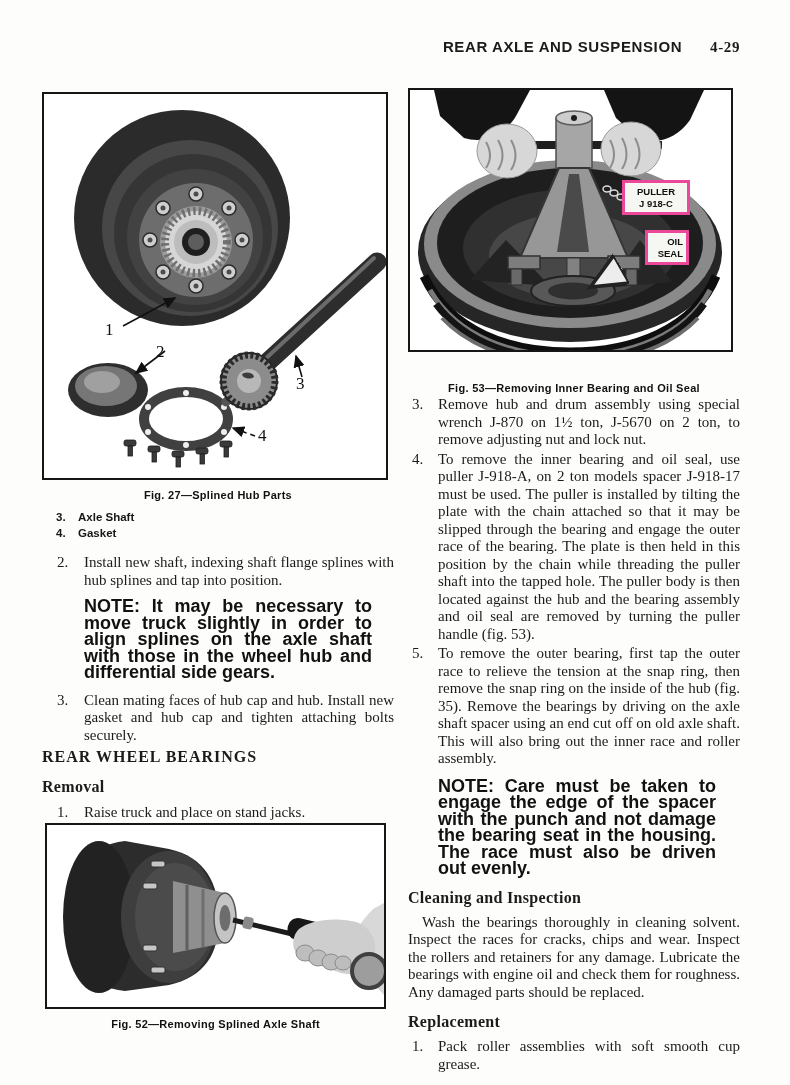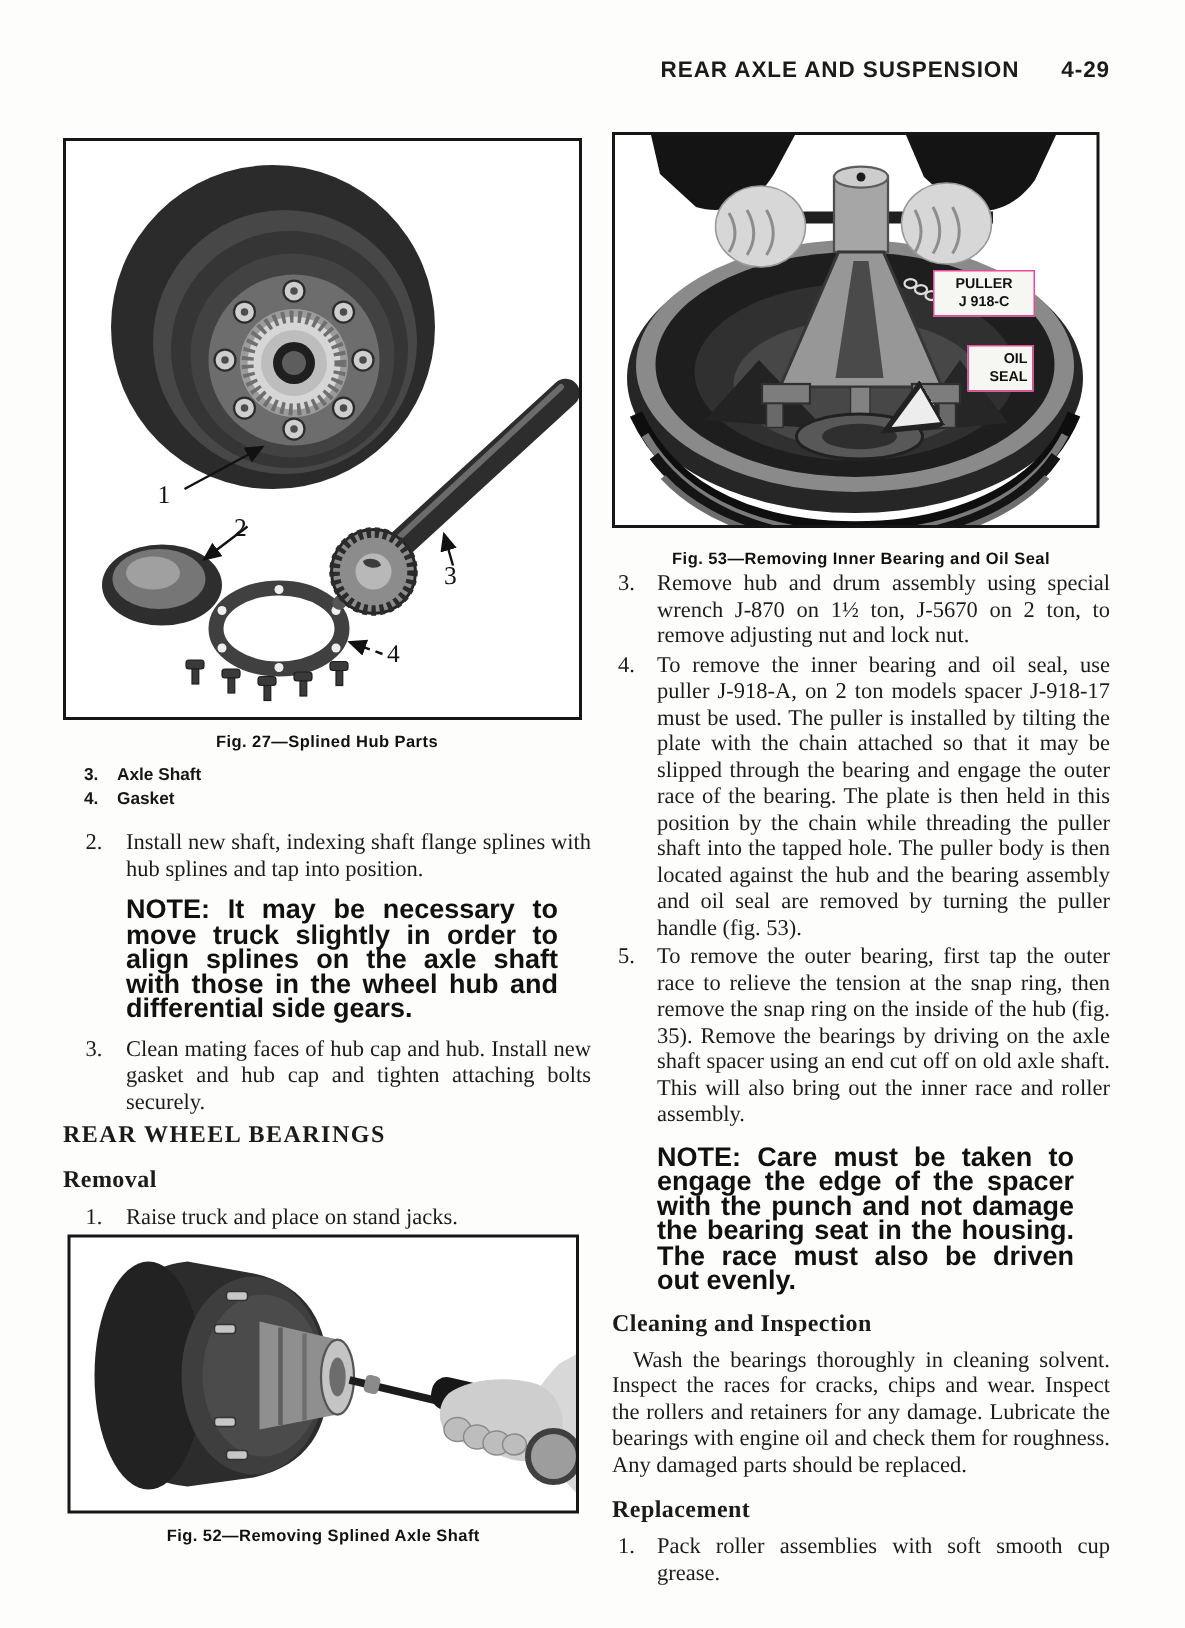--- a/index.html
+++ b/index.html
@@ -10,37 +10,37 @@
     font-family:"Liberation Serif", serif;
     overflow:hidden;
   }
   .header {
     position:absolute; top:38px; left:0; right:50px;
     text-align:right;
     font-family:"Liberation Sans", sans-serif;
     font-weight:bold; font-size:15px; letter-spacing:0.6px;
     white-space:nowrap;
   }
-  .header .pagenum { margin-left:28px; }
+  .header .pagenum { margin-left:28px;font-family:Liberation Serif, serif; }
 
   .col-left  { position:absolute; left:42px;  top:92px; width:352px; }
   .col-right { position:absolute; left:408px; top:88px; width:332px; }
 
   .figure { position:relative; border:2px solid #161616; background:#ffffff; overflow:hidden; }
   #fig51 { width:346px; height:388px; }
   #fig52 { position:absolute; left:45px; top:823px; width:341px; height:186px; }
   #fig53 { width:325px; height:264px; }
   .figure svg { display:block; width:100%; height:100%; }
 
   .fig-caption {
     font-family:"Liberation Sans", sans-serif; font-weight:bold;
     font-size:11px; letter-spacing:0.3px; text-align:center; color:#111;
   }
   .cap51 { margin-top:9px; }
-  .cap53 { margin-top:15px; }
+  .cap53 { margin-top:30px; }
   #cap52 { position:absolute; left:45px; top:1018px; width:341px; }
 
   .parts {
     display:flex; margin-top:10px; padding-left:14px;
     font-family:"Liberation Sans", sans-serif; font-weight:bold;
     font-size:11.5px; color:#161616;
   }
   .pcol1 { width:162px; }
   .prow { margin-bottom:4px; }
   .pnum { display:inline-block; width:22px; }
@@ -63,21 +63,21 @@
 
   .h-section { font-size:16px; font-weight:bold; letter-spacing:1px; margin-top:4px; }
   .h-sub     { font-size:16px; font-weight:bold; margin-top:12px; letter-spacing:0.3px; }
   .para      { font-size:15px; line-height:17.5px; text-align:justify; margin-top:7px; text-indent:14px; }
 
   .callout-num {
     position:absolute; font-family:"Liberation Serif", serif;
     font-size:17px; color:#111;
   }
   .fig-label {
-    position:absolute; background:#f6f6f2; border:1px solid #ec4899;
+    position:absolute; background:#f6f6f2; border:3px solid #ec4899;
     font-family:"Liberation Sans", sans-serif; font-weight:bold;
     font-size:9.5px; line-height:11.5px; text-align:center; color:#111;
     padding:3px 3px;
   }
   #label-puller  { left:212px; top:90px;  width:68px; }
   #label-oilseal { left:235px; top:140px; width:44px;text-align:right; }
 </style>
 </head>
 <body>
 

